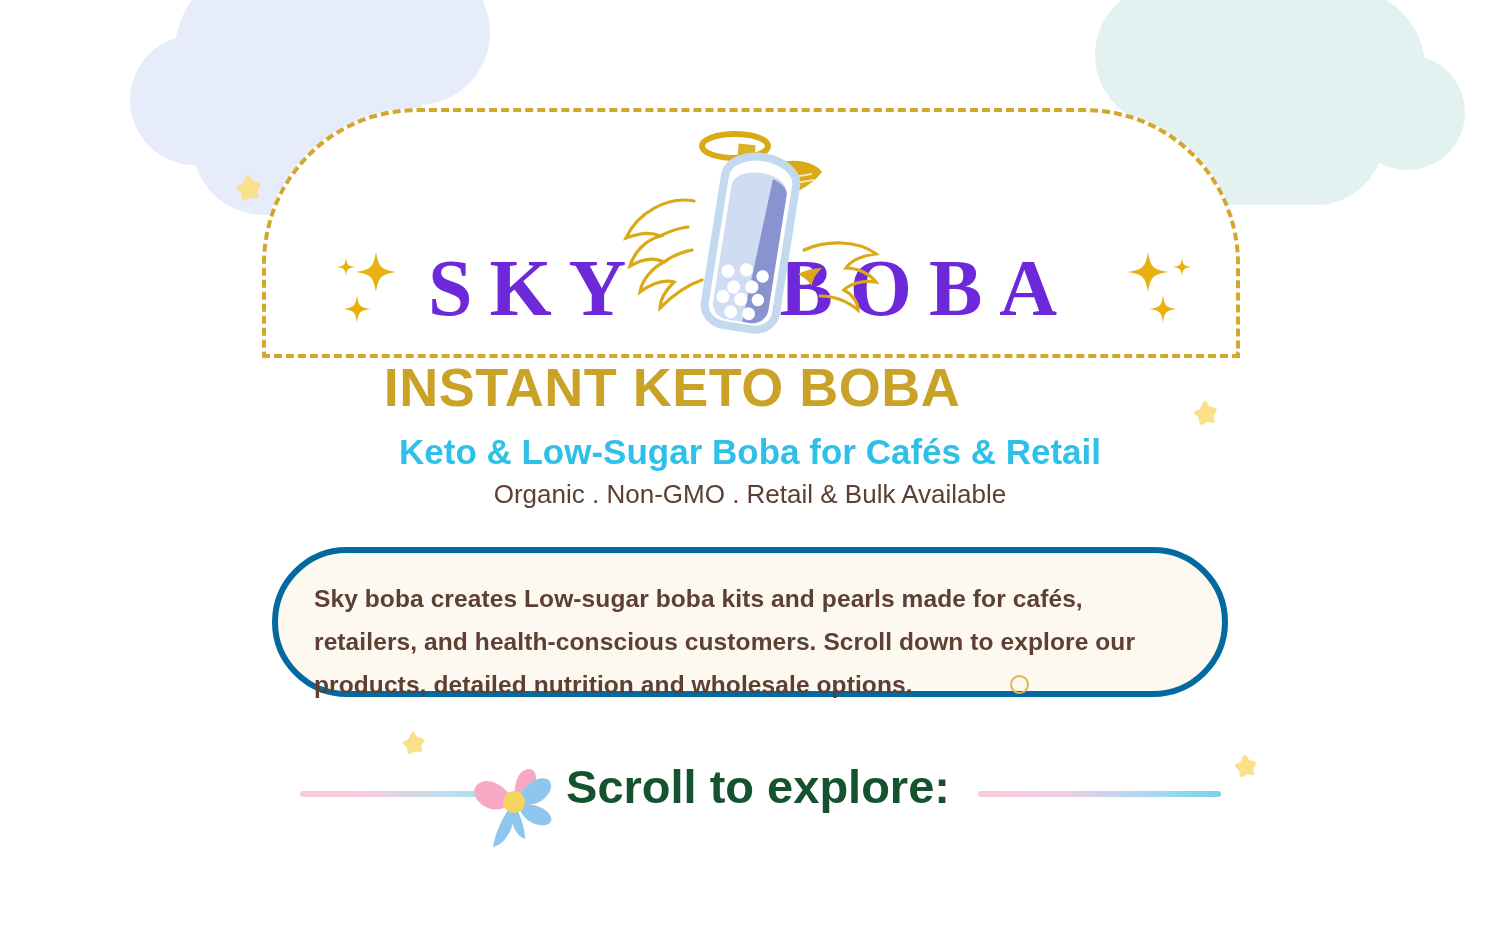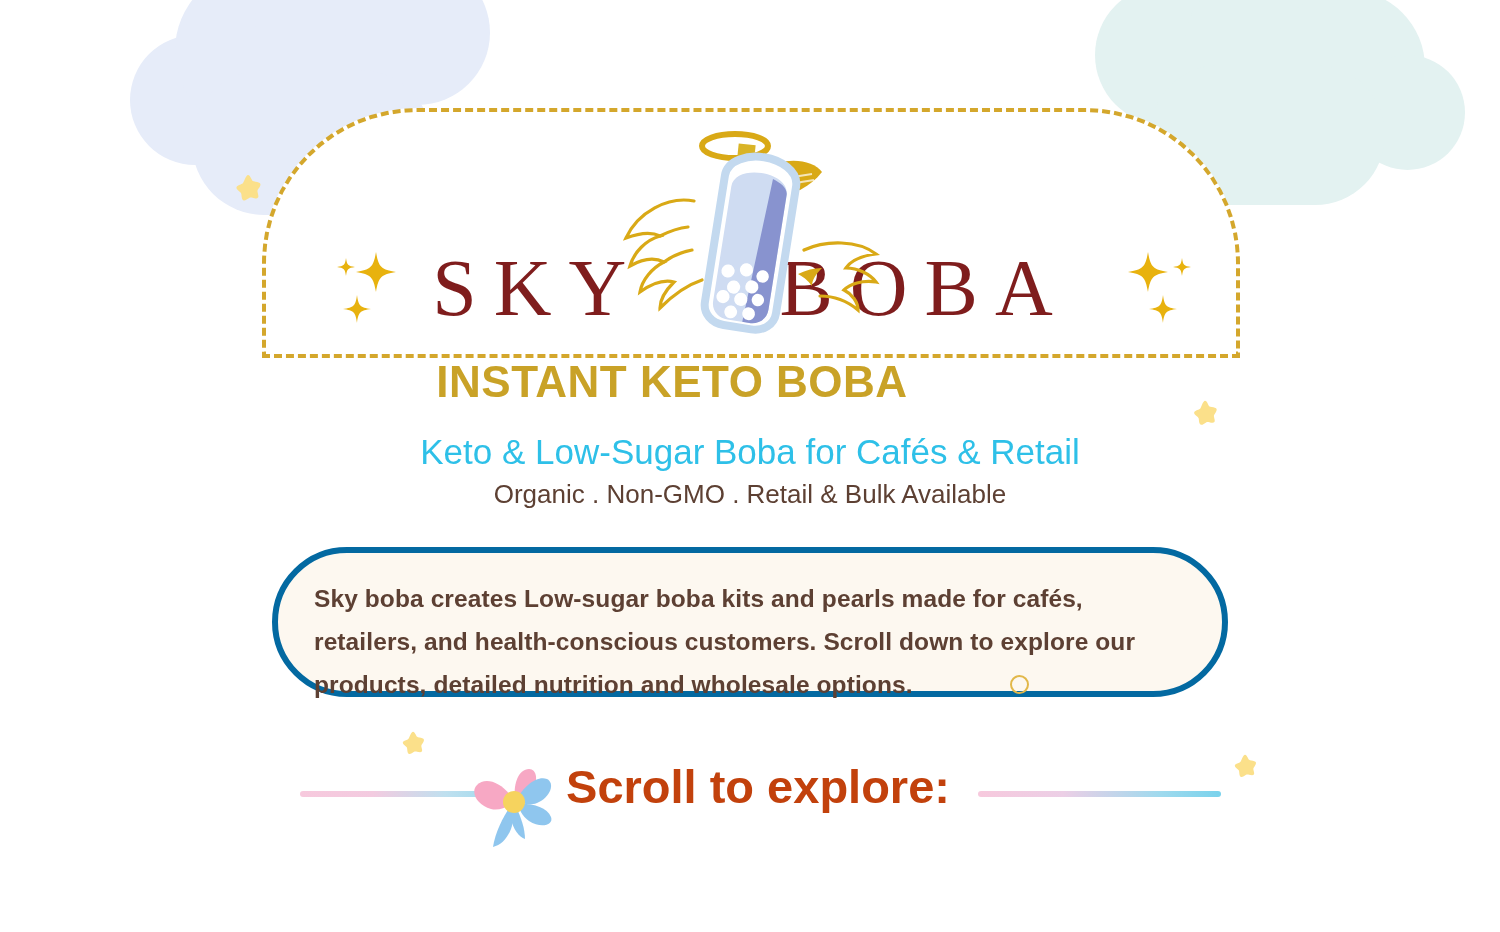--- a/index.html
+++ b/index.html
@@ -64,22 +64,22 @@
     width: 978px;
     height: 100px;
     display: flex;
     align-items: center;
     justify-content: center;
   }
   .brand-word {
     font-family: "Liberation Serif", serif;
     font-size: 80px;
     letter-spacing: 17px;
-    color: #7f1d1d;
-    font-weight: 400;
+    color: #6d28d9;
+    font-weight: 700;
     line-height: 1;
   }
   #brand-sky { margin-right: 112px; }
   #brand-boba { margin-left: 24px; }
 
   
   .spark-group { position: absolute; }
   #sparkles-left  { left: 330px; top: 246px; }
   #sparkles-right { left: 1118px; top: 246px; }
 
@@ -92,34 +92,34 @@
     height: 222px;
   }
 
   
   #headline {
     position: absolute;
     left: 0;
     top: 358px;
     width: 1344px;
     text-align: center;
-    font-size: 44px;
+    font-size: 54px;
     font-weight: bold;
     color: #c9a227;
     letter-spacing: 0.5px;
     line-height: 1.1;
   }
   #tagline {
     position: absolute;
     left: 0;
     top: 432px;
     width: 1500px;
     text-align: center;
     font-size: 35px;
-    font-weight: normal;
+    font-weight: bold;
     color: #2ec0e8;
     line-height: 1.15;
   }
   #attributes {
     position: absolute;
     left: 0;
     top: 479px;
     width: 1500px;
     text-align: center;
     font-size: 26px;
@@ -184,21 +184,21 @@
     background: linear-gradient(to right, #f7c9dd 0%, #eccfe6 35%, #9fdaee 75%, #79d2ec 100%);
   }
   #scroll-label {
     position: absolute;
     left: 548px;
     top: 14px;
     width: 420px;
     text-align: center;
     font-size: 47px;
     font-weight: bold;
-    color: #c2410c;
+    color: #14532d;
     line-height: 1.2;
   }
   #bow-mark {
     position: absolute;
     left: 463px;
     top: 14px;
     width: 105px;
     height: 92px;
   }
 

